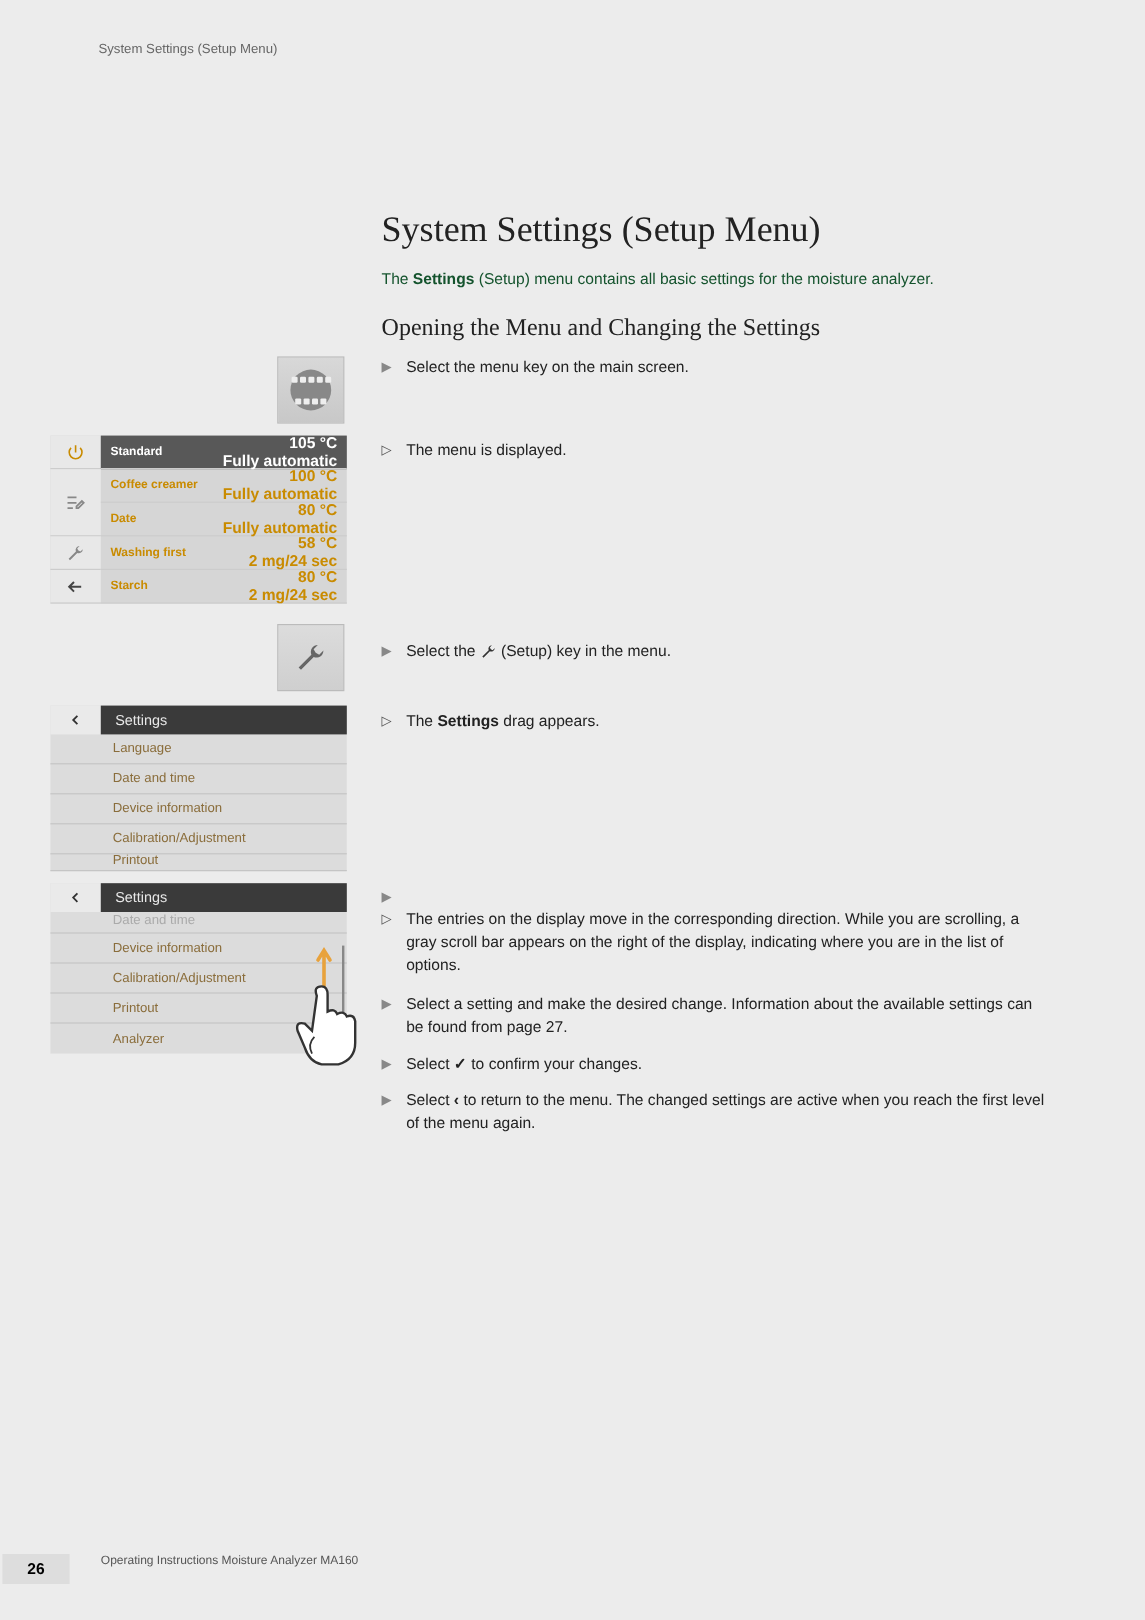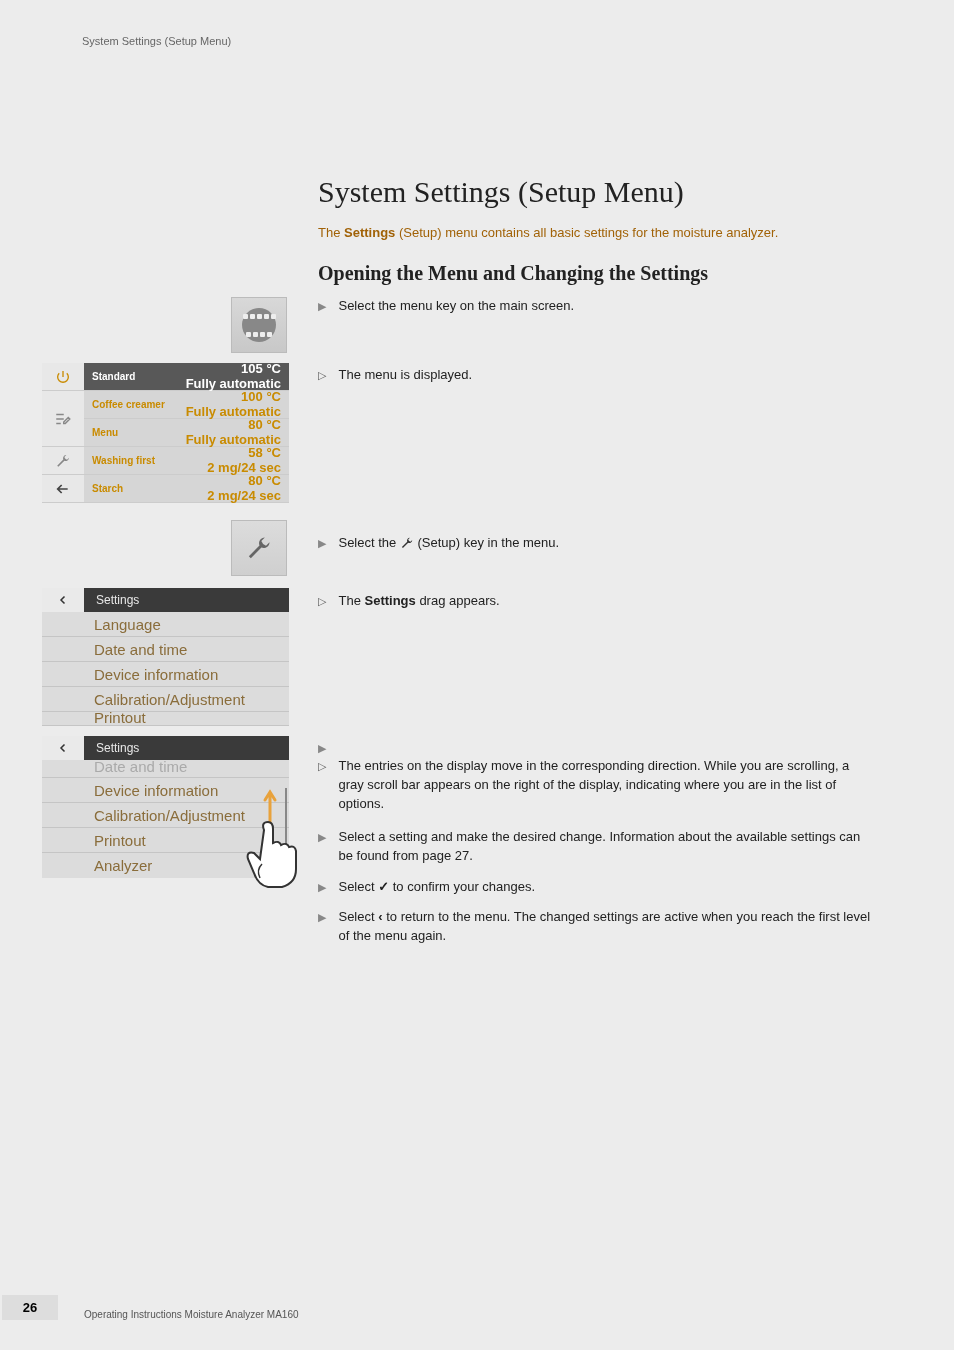--- a/index.html
+++ b/index.html
@@ -24,29 +24,29 @@
       font-size: 30px;
       font-weight: 300;
       color: #222;
       font-family: Georgia, 'Times New Roman', serif;
     }
     .intro-text {
       position: absolute;
       top: 225px;
       left: 318px;
       font-size: 13px;
-      color: #a16207;
+      color: #14532d;
     }
     .intro-text b { font-weight: bold; }
     .section-title {
       position: absolute;
       top: 262px;
       left: 318px;
       font-size: 20px;
-      font-weight: bold;
+      font-weight: normal;
       color: #222;
       font-family: Georgia, 'Times New Roman', serif;
     }
     .step {
       position: absolute;
       left: 318px;
       font-size: 13px;
       color: #222;
       display: flex;
       gap: 12px;
@@ -169,21 +169,21 @@
       align-items: center;
       padding-left: 12px;
     }
     .settings-title-text {
       color: #e8e8e8;
       font-size: 12px;
     }
     .settings-list { padding: 0; }
     .settings-item {
       padding: 6px 10px 6px 52px;
-      font-size: 15px;
+      font-size: 11px;
       color: #8a6d3b;
       border-bottom: 1px solid #c5c5c5;
       height: 25px;
       display: flex;
       align-items: center;
       position: relative;
     }
     .settings-item.cut-top {
       border-top: none;
       padding-top: 2px;
@@ -216,21 +216,21 @@
       left: 220px;
       top: 28px;
     }
 
     .footer {
       position: absolute;
       bottom: 30px;
       left: 0;
       width: 100%;
       display: flex;
-      align-items: flex-end;
+      align-items: flex-start;
     }
     .page-number {
       background: #ddd;
       width: 56px;
       text-align: center;
       font-weight: bold;
       font-size: 13px;
       padding: 5px 0;
       margin-left: 2px;
     }
@@ -299,21 +299,21 @@
       <svg width="18" height="18" viewBox="0 0 24 24" fill="none" stroke="#888" stroke-width="2">
           <path d="M3 6h10M3 12h10M3 18h6M15 18l6-6-2-2-6 6v2h2z"></path>
         </svg>
     </div>
     <div class="device-list">
       <div class="device-item">
         <span class="name">Coffee creamer</span>
         <span class="params"><span>100 °C</span><br><span>Fully automatic</span></span>
       </div>
       <div class="device-item">
-        <span class="name">Menu</span>
+        <span class="name">Date</span>
         <span class="params"><span>80 °C</span><br><span>Fully automatic</span></span>
       </div>
     </div>
   </div>
   <div class="device-menu-row">
     <div class="device-iconcol" style="height:28px">
       <svg width="16" height="16" viewBox="0 0 24 24" fill="#888">
           <path d="M21 7a5 5 0 0 1-6.9 4.6L5 20.7 3.3 19l9.1-9.1A5 5 0 0 1 17 3l-3 3 1.5 2.5L18 10l3-3z"></path>
         </svg>
     </div>

